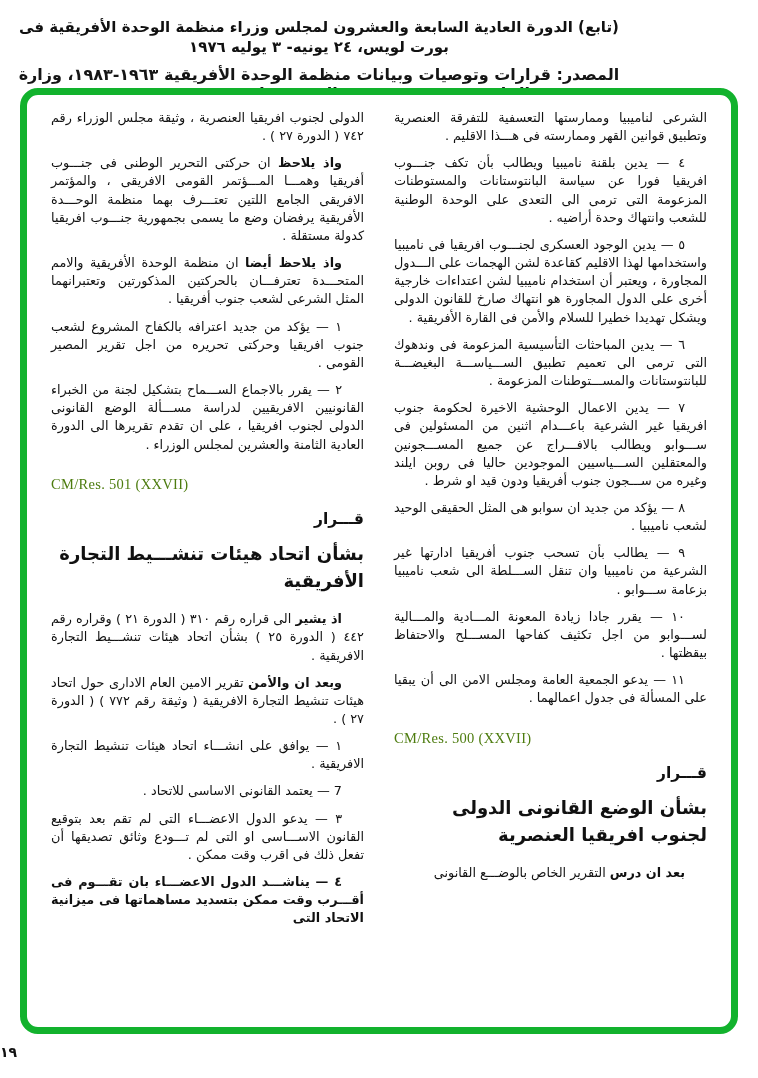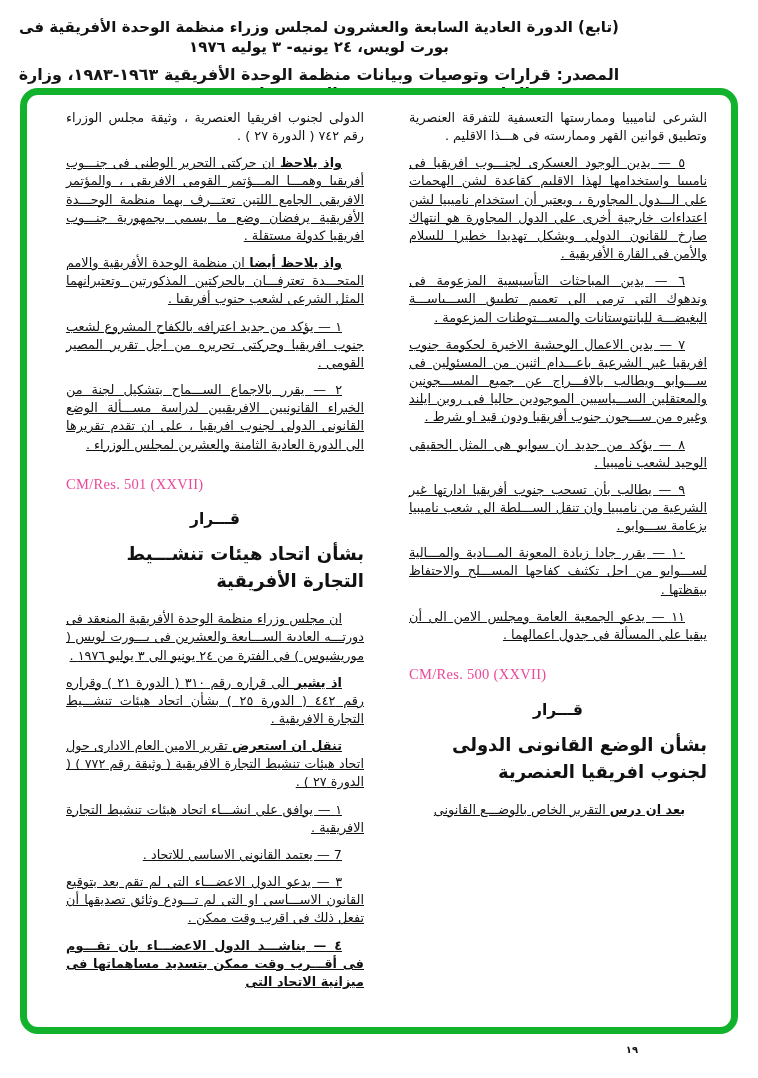--- a/index.html
+++ b/index.html
@@ -38,75 +38,74 @@
     gap: 30px;
     overflow: hidden;
     background: #ffffff;
   }
   .col {
     flex: 1 1 0;
     direction: rtl;
     text-align: justify;
     font-size: 12.8px;
     line-height: 1.42;
-    margin-left: 15px;
   }
 
   .para { margin: 0 0 9px 0; }
-  .para.indent { text-indent: 22px; text-decoration: underline; }
+  .para.indent { text-indent: 22px; }
   .para.bold { font-weight: 700; }
   .para .lead { font-weight: 700; }
 
   .docref {
     direction: ltr;
     text-align: left;
     font-family: "Liberation Serif", "DejaVu Serif", serif;
     font-size: 14.5px;
     letter-spacing: 0.3px;
     margin: 20px 0 14px 0;
-    color: #ec4899;
+    color: #4d7c0f;
   }
   .h-decision {
-    text-align: center;
     font-weight: 700;
     font-size: 15.5px;
     margin: 4px 0 10px 0;
   }
   .h-subject {
     text-align: right;
     font-weight: 700;
     font-size: 18px;
     margin: 0 0 16px 0;
     line-height: 1.5;
   }
 
   
   .page-number {
     position: absolute;
     left: 0; right: 0;
     top: 1044px;
-    text-align: right;
+    text-align: left;
     font-weight: 700;
-    font-size: 10px;
+    font-size: 14px;
     direction: rtl;
   }
 </style>
 </head>
 <body>
 
 <div class="page">
 
   <div class="header">
     <div class="header-line1">(تابع) الدورة العادية السابعة والعشرون لمجلس وزراء منظمة الوحدة الأفريقية فى بورت لويس، ٢٤ يونيه- ٣ يوليه ١٩٧٦</div>
     <div class="header-line2">المصدر: قرارات وتوصيات وبيانات منظمة الوحدة الأفريقية ١٩٦٣-١٩٨٣، وزارة الخارجية، جمهورية مصر العربية، ط ١٩٨٥، ص ٣٧٢-٤٠٥</div>
   </div>
 
   <div class="content-box" style="border-color: rgb(18, 178, 45);">
     <div class="col" id="col-right">
         <p class="para">الشرعى لناميبيا وممارستها التعسفية للتفرقة العنصرية وتطبيق قوانين القهر وممارسته فى هـــذا الاقليم .</p>
+        <p class="para indent">٤ — يدين بلقنة ناميبيا ويطالب بأن تكف جنـــوب افريقيا فورا عن سياسة البانتوستانات والمستوطنات المزعومة التى ترمى الى التعدى على الوحدة الوطنية للشعب وانتهاك وحدة أراضيه .</p>
         <p class="para indent">٥ — يدين الوجود العسكرى لجنـــوب افريقيا فى ناميبيا واستخدامها لهذا الاقليم كقاعدة لشن الهجمات على الـــدول المجاورة ، ويعتبر أن استخدام ناميبيا لشن اعتداءات خارجية أخرى على الدول المجاورة هو انتهاك صارخ للقانون الدولى ويشكل تهديدا خطيرا للسلام والأمن فى القارة الأفريقية .</p>
         <p class="para indent">٦ — يدين المباحثات التأسيسية المزعومة فى وندهوك التى ترمى الى تعميم تطبيق الســـياســـة البغيضـــة للبانتوستانات والمســـتوطنات المزعومة .</p>
         <p class="para indent">٧ — يدين الاعمال الوحشية الاخيرة لحكومة جنوب افريقيا غير الشرعية باعـــدام اثنين من المسئولين فى ســـوابو ويطالب بالافـــراج عن جميع المســـجونين والمعتقلين الســـياسيين الموجودين حاليا فى روبن ايلند وغيره من ســـجون جنوب أفريقيا ودون قيد او شرط .</p>
         <p class="para indent">٨ — يؤكد من جديد ان سوابو هى المثل الحقيقى الوحيد لشعب ناميبيا .</p>
         <p class="para indent">٩ — يطالب بأن تسحب جنوب أفريقيا ادارتها غير الشرعية من ناميبيا وان تنقل الســـلطة الى شعب ناميبيا بزعامة ســـوابو .</p>
         <p class="para indent">١٠ — يقرر جادا زيادة المعونة المـــادية والمـــالية لســـوابو من اجل تكثيف كفاحها المســـلح والاحتفاظ بيقظتها .</p>
         <p class="para indent">١١ — يدعو الجمعية العامة ومجلس الامن الى أن يبقيا على المسألة فى جدول اعمالهما .</p>
         <div class="docref">CM/Res. 500 (XXVII)</div>
         <div class="h-decision">قـــرار</div>
         <div class="h-subject">بشأن الوضع القانونى الدولى لجنوب افريقيا العنصرية</div>
@@ -114,23 +113,22 @@
       </div>
     <div class="col" id="col-left">
         <p class="para">الدولى لجنوب افريقيا العنصرية ، وثيقة مجلس الوزراء رقم ٧٤٢ ( الدورة ٢٧ ) .</p>
         <p class="para indent"><b class="lead">واذ يلاحظ</b><span> ان حركتى التحرير الوطنى فى جنـــوب أفريقيا وهمـــا المـــؤتمر القومى الافريقى ، والمؤتمر الافريقى الجامع اللتين تعتـــرف بهما منظمة الوحـــدة الأفريقية يرفضان وضع ما يسمى بجمهورية جنـــوب افريقيا كدولة مستقلة .</span></p>
         <p class="para indent"><b class="lead">واذ يلاحظ أيضا</b><span> ان منظمة الوحدة الأفريقية والامم المتحـــدة تعترفـــان بالحركتين المذكورتين وتعتبرانهما المثل الشرعى لشعب جنوب أفريقيا .</span></p>
         <p class="para indent">١ — يؤكد من جديد اعترافه بالكفاح المشروع لشعب جنوب افريقيا وحركتى تحريره من اجل تقرير المصير القومى .</p>
         <p class="para indent">٢ — يقرر بالاجماع الســـماح بتشكيل لجنة من الخبراء القانونيين الافريقيين لدراسة مســـألة الوضع القانونى الدولى لجنوب افريقيا ، على ان تقدم تقريرها الى الدورة العادية الثامنة والعشرين لمجلس الوزراء .</p>
         <div class="docref">CM/Res. 501 (XXVII)</div>
         <div class="h-decision">قـــرار</div>
         <div class="h-subject">بشأن اتحاد هيئات تنشـــيط التجارة الأفريقية</div>
-        <p class="para indent">ان مجلس وزراء منظمة الوحدة الأفريقية المنعقد فى دورتـــه العادية الســـابعة والعشرين فى بـــورت لويس ( موريشيوس ) فى الفترة من ٢٤ يونيو الى ٣ يوليو ١٩٧٦ .</p>
         <p class="para indent"><b class="lead">اذ يشير</b><span> الى قراره رقم ٣١٠ ( الدورة ٢١ ) وقراره رقم ٤٤٢ ( الدورة ٢٥ ) بشأن اتحاد هيئات تنشـــيط التجارة الافريقية .</span></p>
-        <p class="para indent"><b class="lead">تنقل ان استعرض</b><span> تقرير الامين العام الادارى حول اتحاد هيئات تنشيط التجارة الافريقية ( وثيقة رقم ٧٧٢ ) ( الدورة ٢٧ ) .</span></p>
+        <p class="para indent"><b class="lead">وبعد ان والأمن</b><span> تقرير الامين العام الادارى حول اتحاد هيئات تنشيط التجارة الافريقية ( وثيقة رقم ٧٧٢ ) ( الدورة ٢٧ ) .</span></p>
         <p class="para indent">١ — يوافق على انشـــاء اتحاد هيئات تنشيط التجارة الافريقية .</p>
         <p class="para indent">7 — يعتمد القانونى الاساسى للاتحاد .</p>
         <p class="para indent">٣ — يدعو الدول الاعضـــاء التى لم تقم بعد بتوقيع القانون الاســـاسى او التى لم تـــودع وثائق تصديقها أن تفعل ذلك فى اقرب وقت ممكن .</p>
         <p class="para indent bold">٤ — يناشـــد الدول الاعضـــاء بان تقـــوم فى أقـــرب وقت ممكن بتسديد مساهماتها فى ميزانية الاتحاد التى</p>
       </div>
   </div>
 
   <div class="page-number">١٩</div>
 
 </div>

